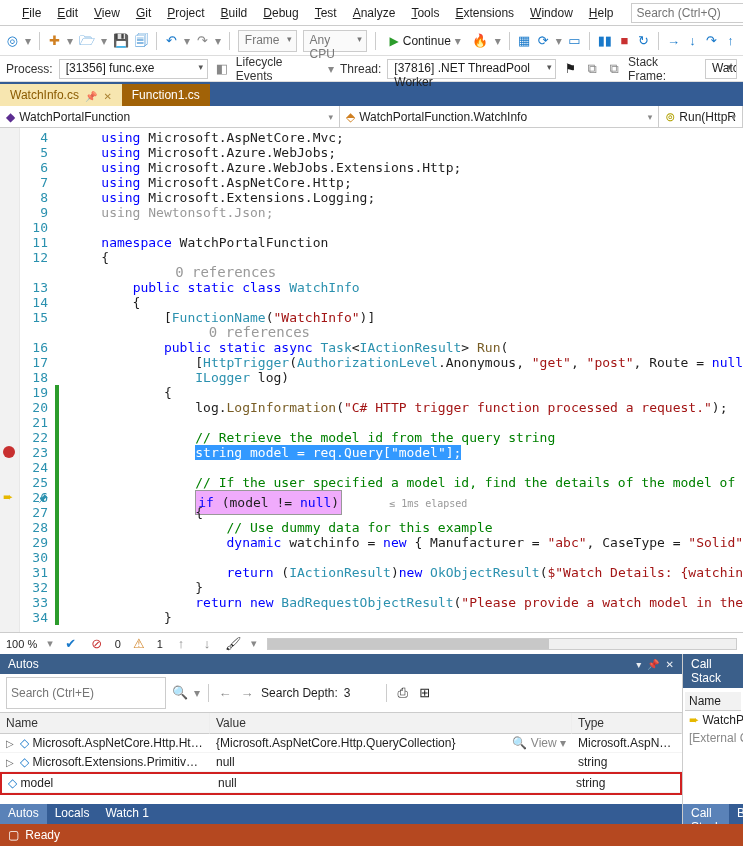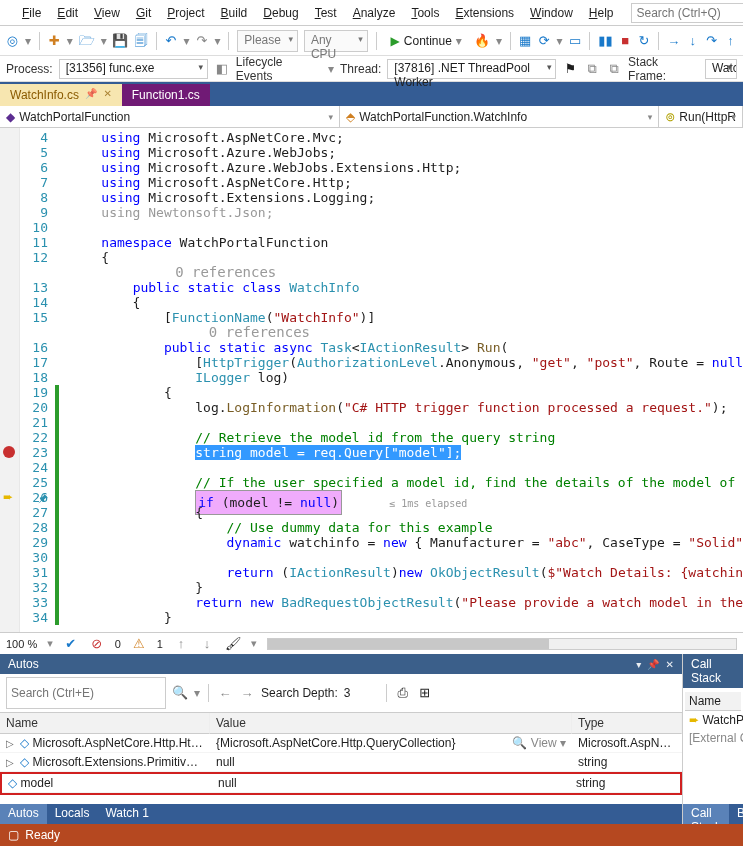--- a/index.html
+++ b/index.html
@@ -18,23 +18,23 @@
   .icon { display: inline-block; width: 16px; height: 16px; font-size: 13px; text-align: center; line-height: 16px; }
   .blue { color: #1979ca; }
   .orange { color: #d08022; }
   .red { color: #c83030; }
   .gray { color: #888; }
   .toolbar2 { display: flex; align-items: center; height: 26px; padding: 2px 6px; gap: 6px; border-bottom: 1px solid #ddd; font-size: 12px; }
   .toolbar2 .lbl { color: #333; }
   .toolbar2 .combo2 { height: 20px; border: 1px solid #ccc; background: #fff; padding: 1px 24px 1px 6px; font-size: 12px; position: relative; }
   .toolbar2 .combo2::after { content: "▾"; position: absolute; right: 4px; top: 2px; font-size: 9px; color: #555; }
   .tabbar { display: flex; align-items: flex-end; height: 24px; background: #345c94; }
-  .tab { padding: 4px 10px; font-size: 12px; display: flex; align-items: flex-start; gap: 6px; }
+  .tab { padding: 4px 10px; font-size: 12px; display: flex; align-items: flex-end; gap: 6px; }
   .tab.active { background: #f7e6b0; color: #8a5a00; }
-  .tab.inactive { background: #701a75; color: #fff; }
+  .tab.inactive { background: #a16207; color: #fff; }
   .tab .pin, .tab .x { font-size: 10px; opacity: .7; }
   .navcombo-row { display: flex; height: 22px; border-bottom: 1px solid #ccc; font-size: 12px; }
   .navcombo { flex: 1; border-right: 1px solid #ccc; padding: 3px 6px; display: flex; align-items: center; gap: 4px; background: #fff; position: relative; }
   .navcombo::after { content: "▾"; position: absolute; right: 6px; font-size: 9px; color: #888; }
   .editor-wrap { flex: 1; display: flex; overflow: hidden; position: relative; }
   .gutter-bp { width: 20px; background: #f2f2f2; border-right: 1px solid #e8e8e8; position: relative; }
   .bp-dot { position: absolute; left: 3px; width: 12px; height: 12px; border-radius: 50%; background: #c83030; }
   .arrow-cur { position: absolute; left: 3px; color: #e6b800; font-size: 12px; }
   .linenos { width: 36px; background: #fff; text-align: right; color: #2b91af; font-family: Consolas, monospace; font-size: 13px; padding-top: 2px; }
   .linenos div { height: 15px; padding-right: 8px; }
@@ -98,21 +98,21 @@
   <span class="icon blue">🗁</span>
     <span class="gray">▾</span>
   <span class="icon blue">💾</span>
   <span class="icon blue">🗐</span>
   <div class="tb-sep"></div>
   <span class="icon blue">↶</span>
     <span class="gray">▾</span>
   <span class="icon gray">↷</span>
     <span class="gray">▾</span>
   <div class="tb-sep"></div>
-  <div class="combo">Please</div>
+  <div class="combo">Frame</div>
   <div class="combo">Any CPU</div>
   <div class="tb-sep"></div>
   <div class="continue-btn">
       <span class="play">▶</span>
       <span>Continue</span>
       <span class="gray"> ▾</span>
     </div>
   <span class="icon orange">🔥</span>
     <span class="gray">▾</span>
   <div class="tb-sep"></div>

